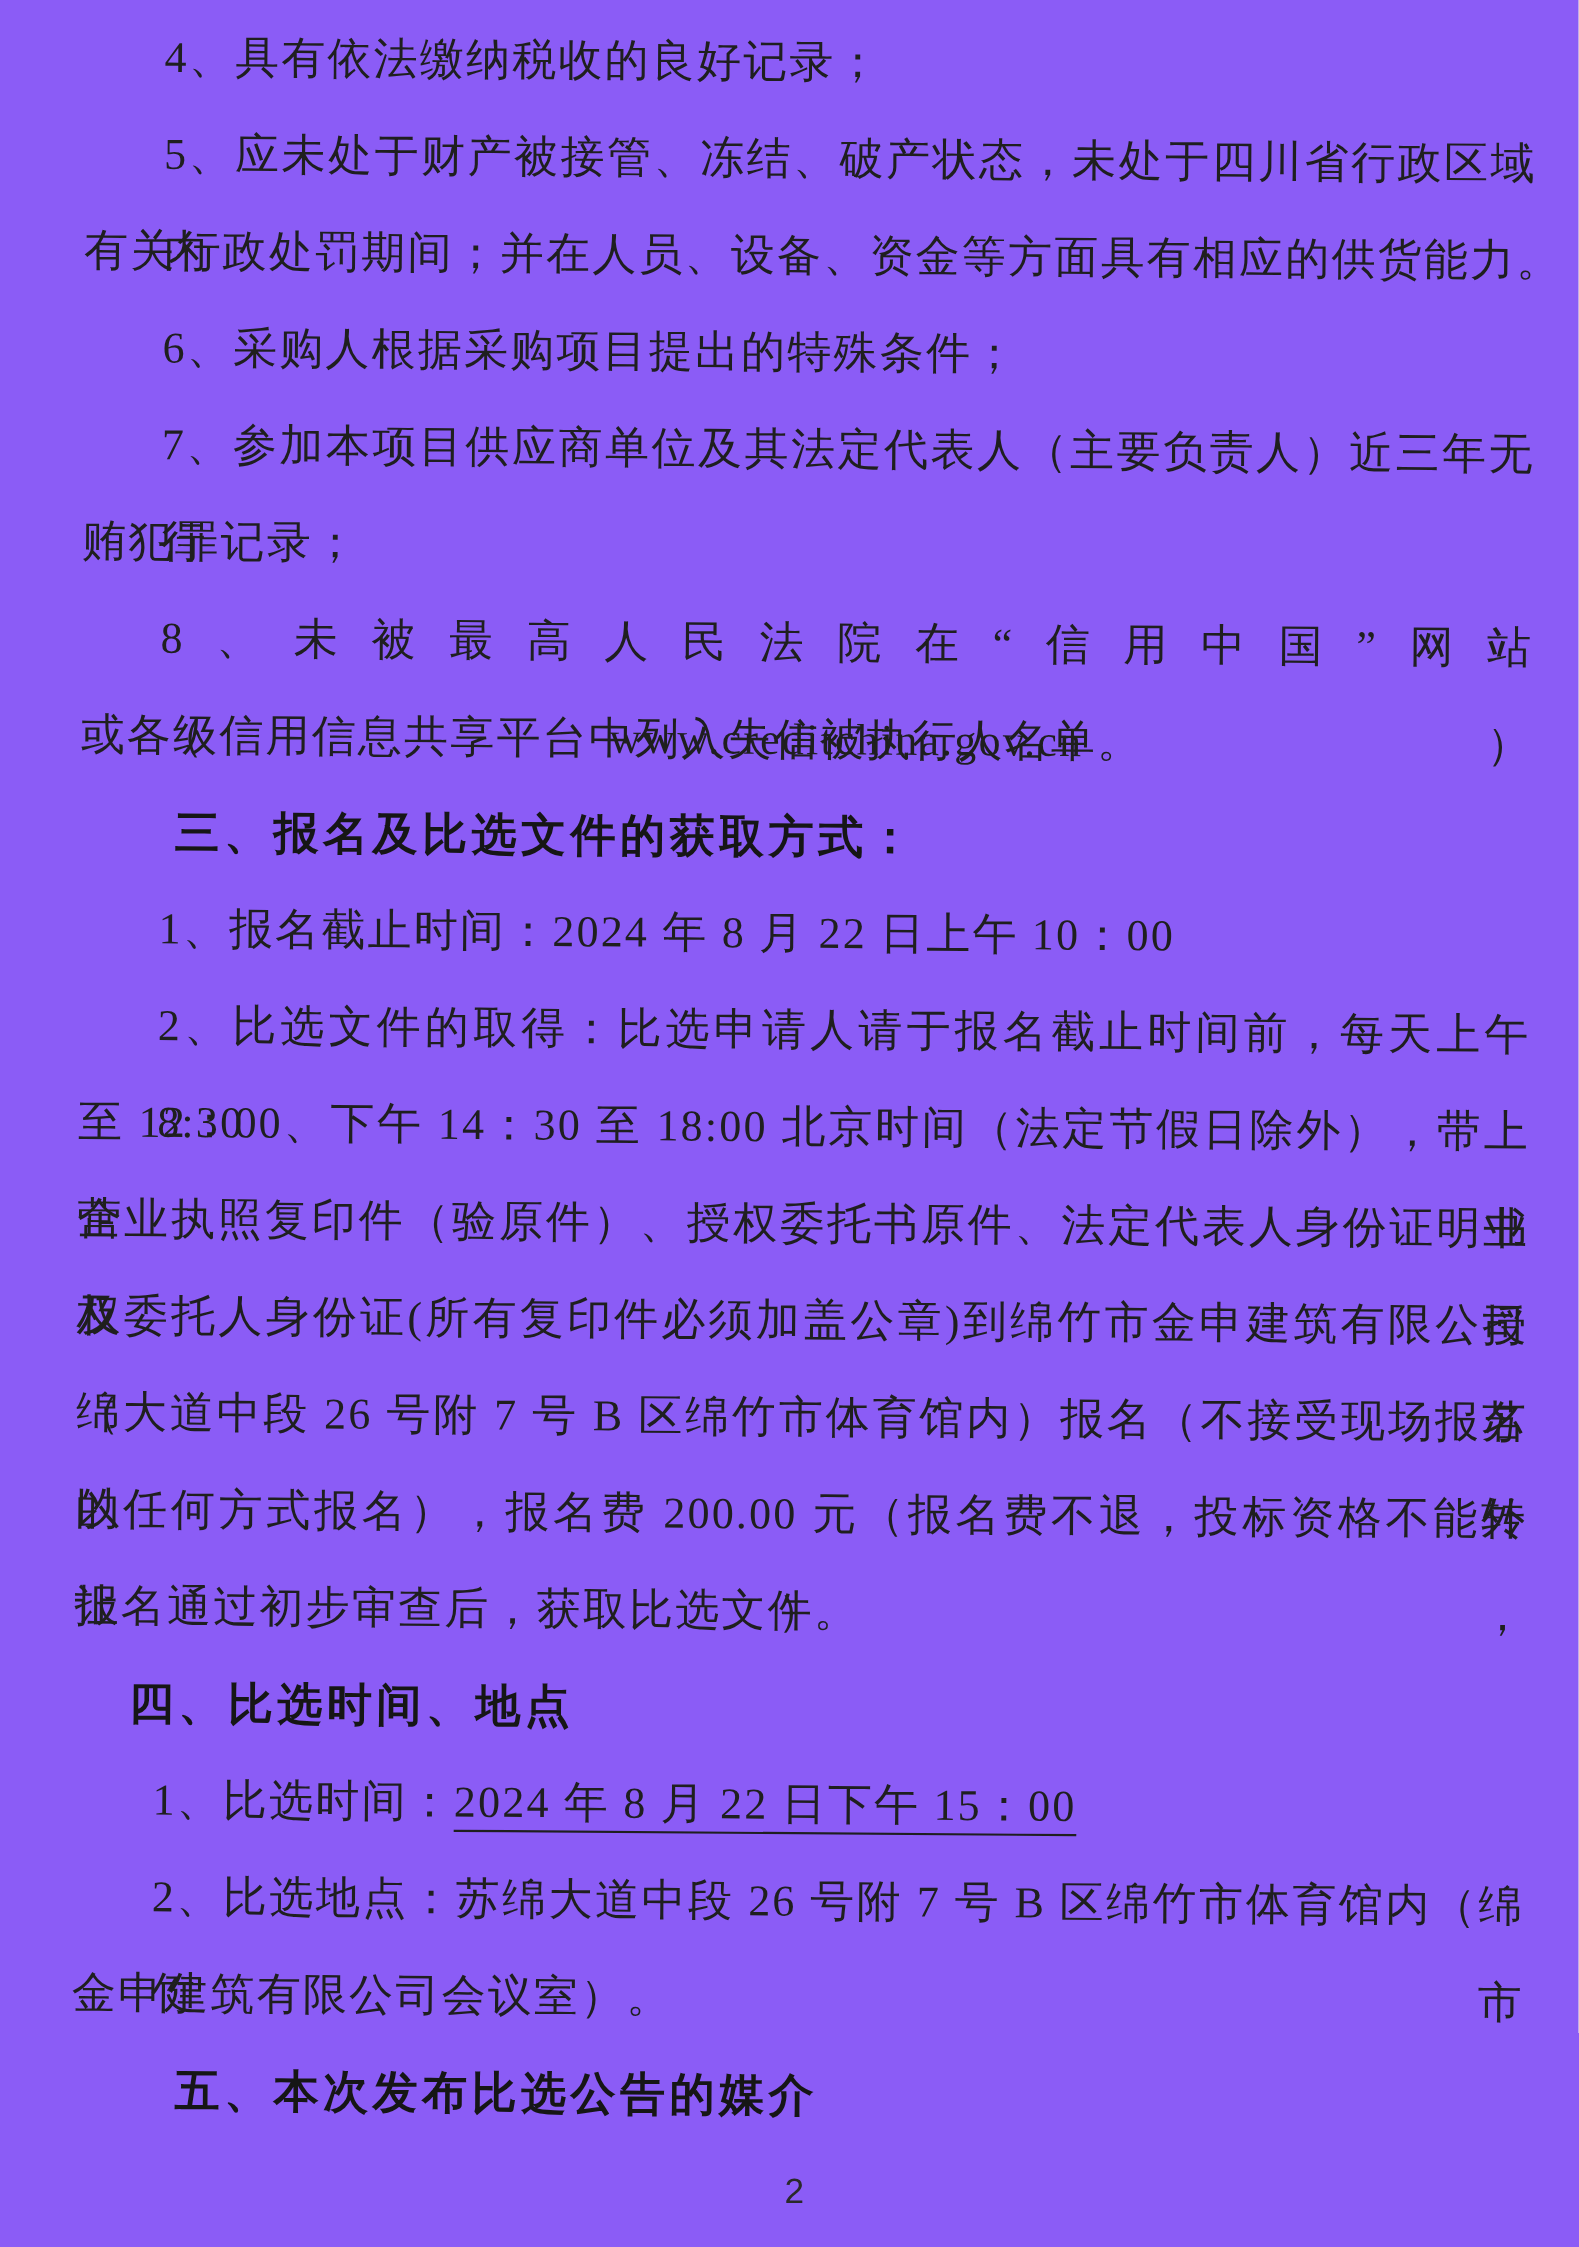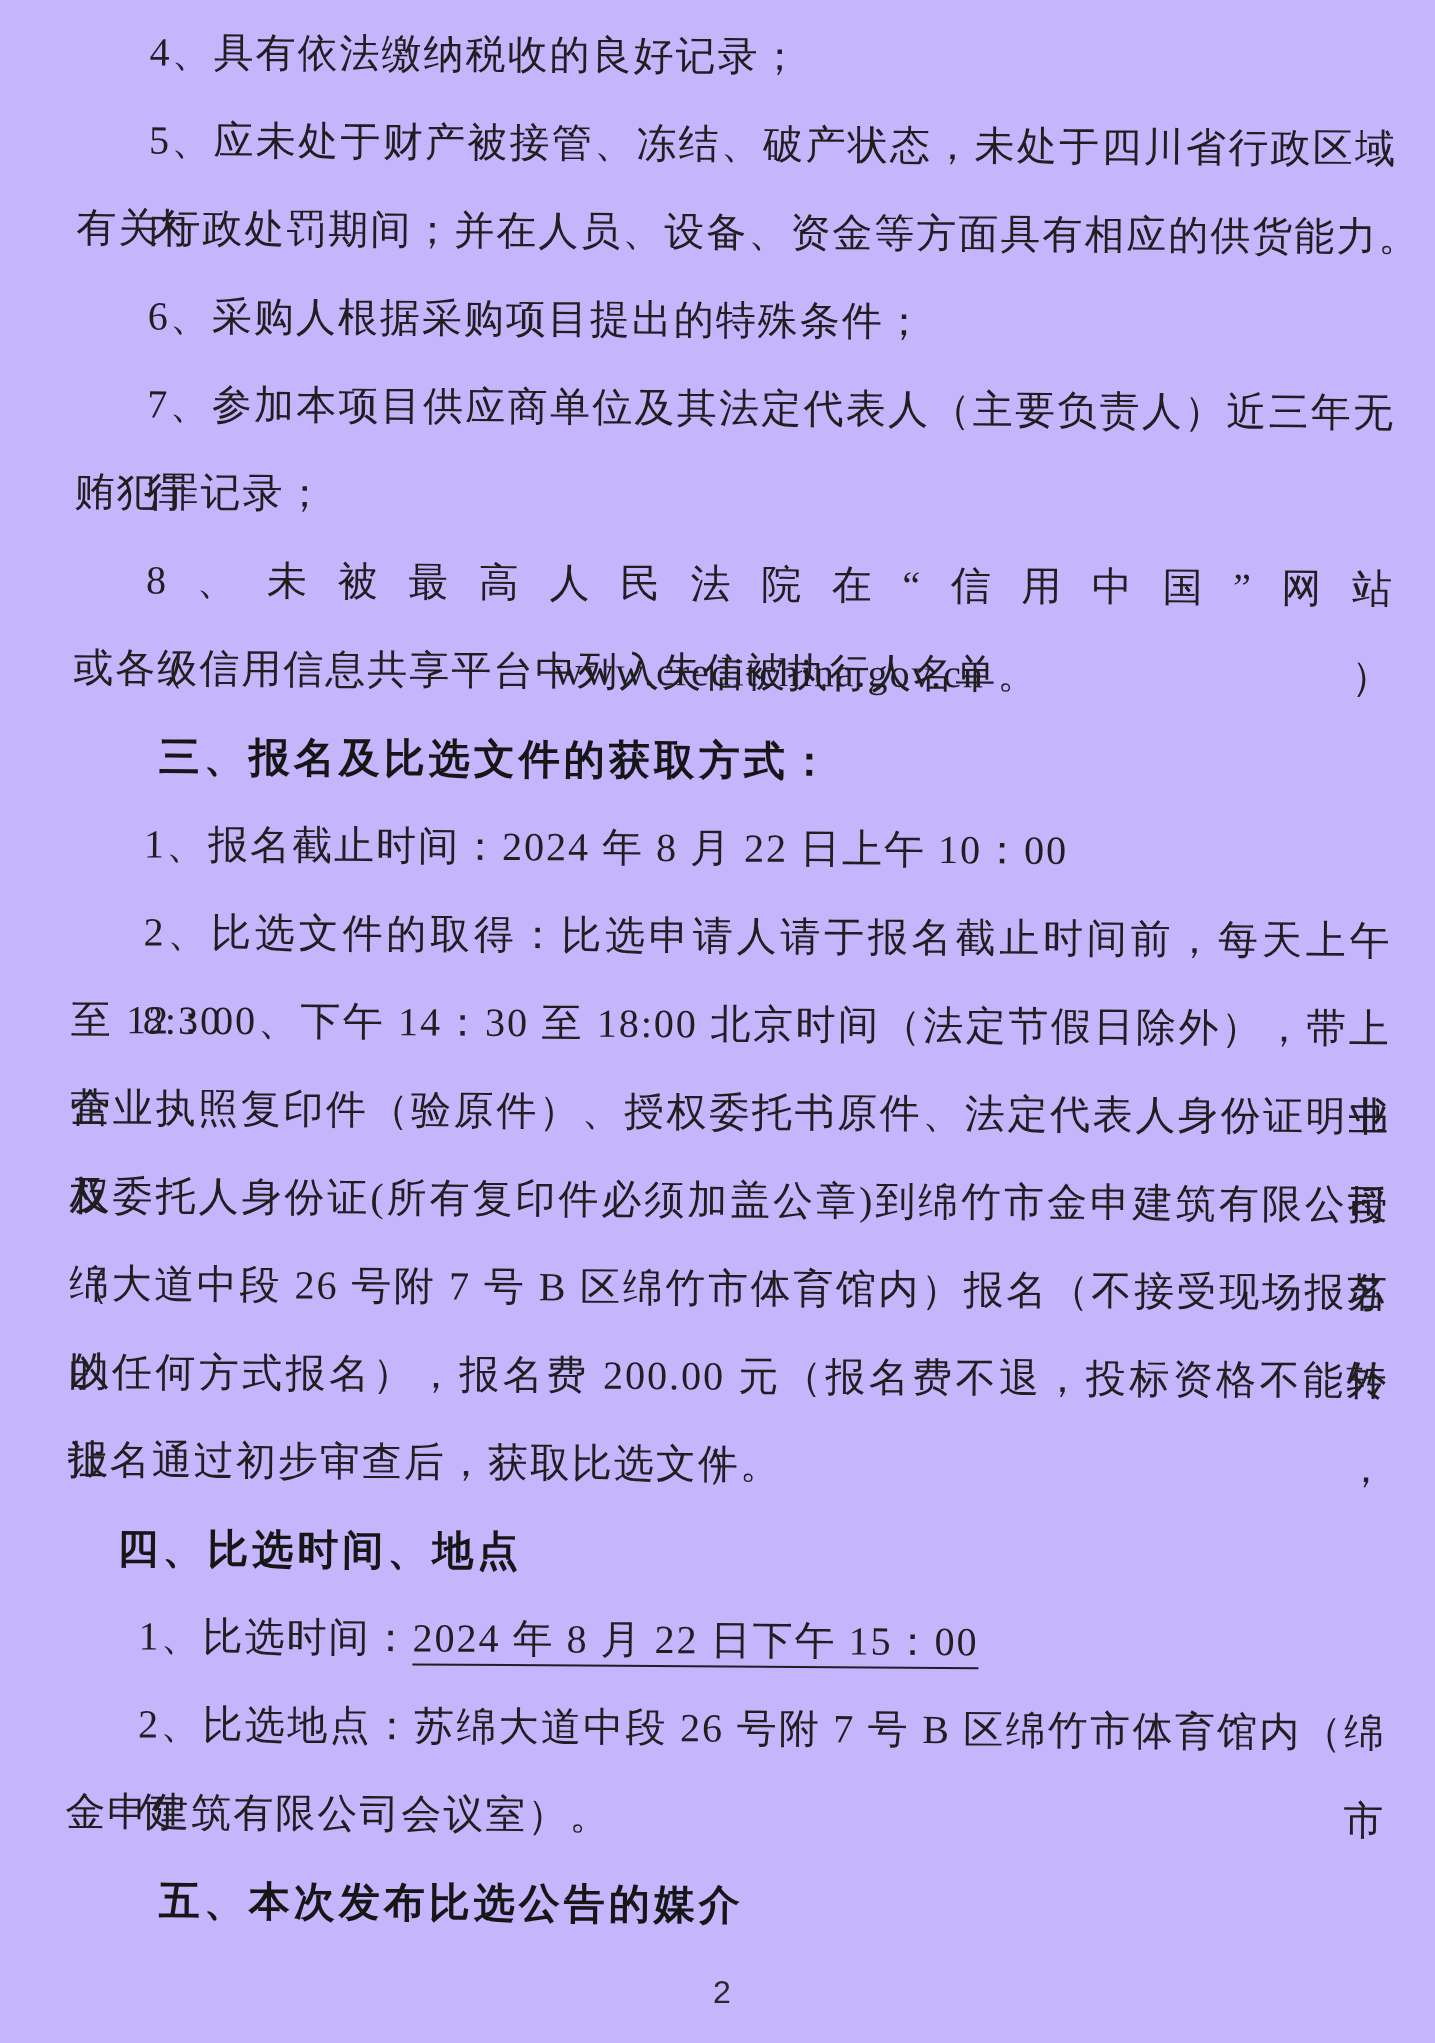--- a/index.html
+++ b/index.html
@@ -5,21 +5,21 @@
   html, body {
     margin: 0;
     padding: 0;
     background: #e8e8e6;
   }
   .page {
     position: relative;
     width: 1435px;
     height: 2043px;
     margin: 0 auto;
-    background: #c4b5fd;
+    background: #8b5cf6;
     overflow: hidden;
     font-family: "Liberation Serif", "DejaVu Serif", serif;
     color: #1f1f1f;
   }
   .content {
     position: absolute;
     left: 78px;
     top: 8px;
     width: 1320px;
     transform: rotate(0.4deg);

